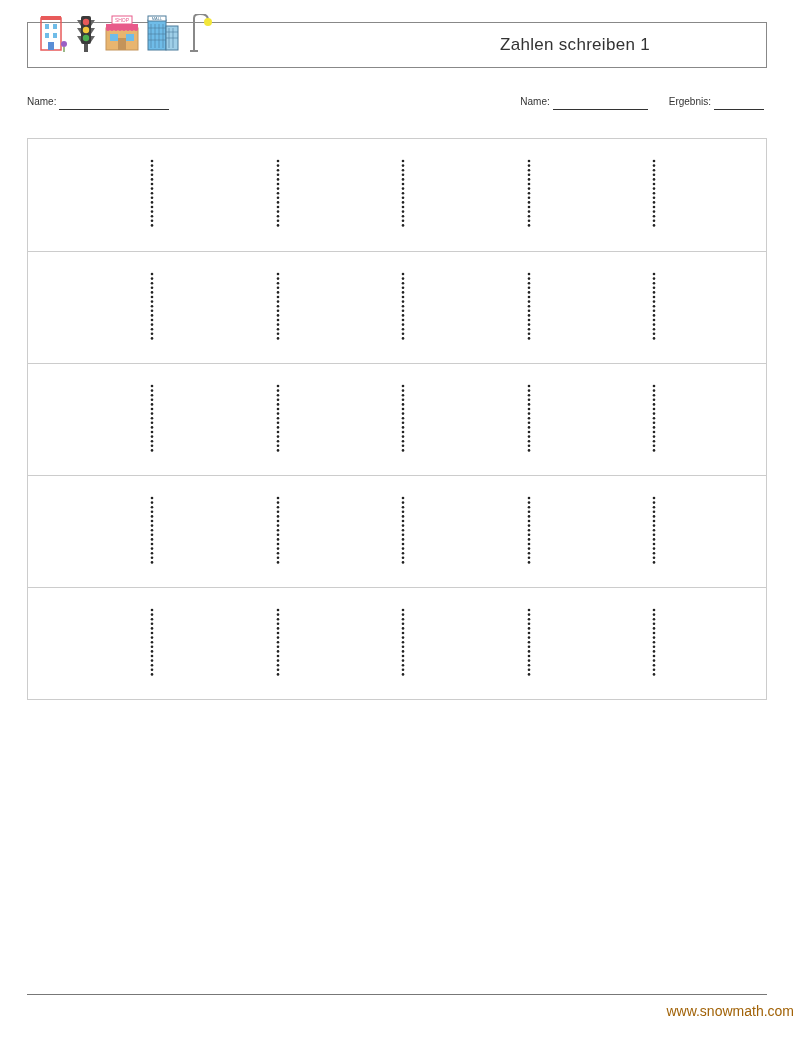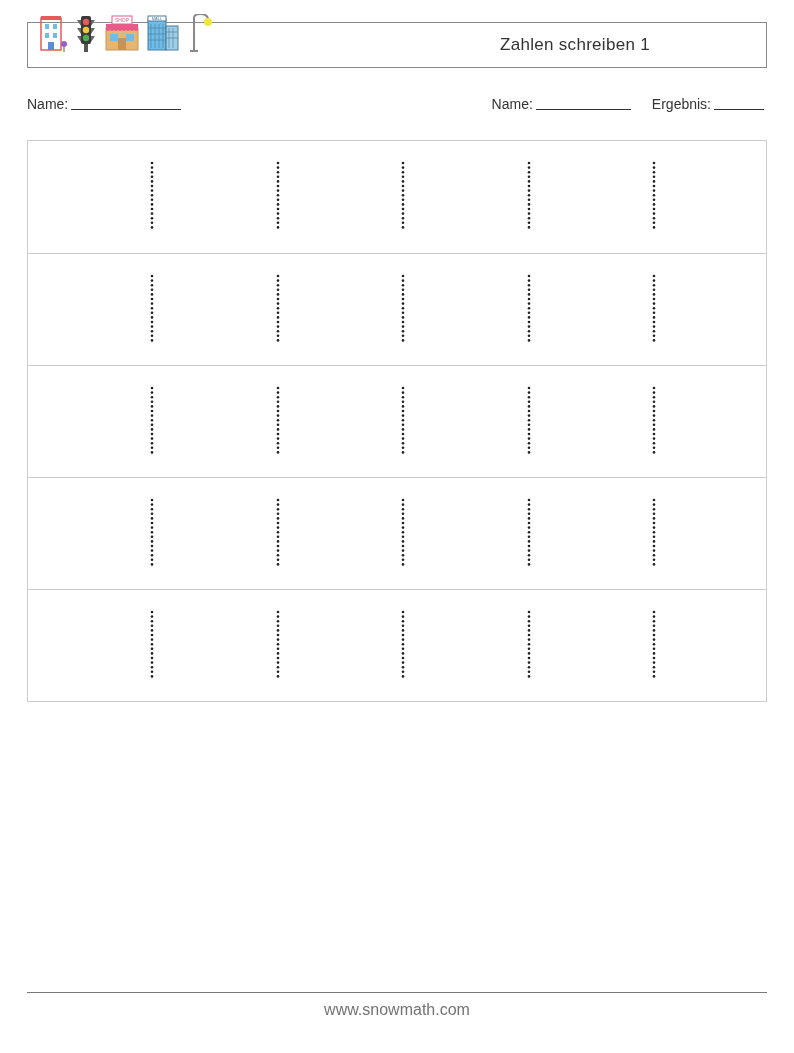--- a/index.html
+++ b/index.html
@@ -33,21 +33,21 @@
       text-align: center;
       font-size: 17px;
       color: #333;
       letter-spacing: 0.3px;
       padding-left: 180px;
     }
     .info-row {
       width: 740px;
       margin: 28px auto 0 auto;
       display: flex;
-      font-size: 14px;
+      font-size: 10px;
       color: #333;
     }
     .info-row .blank {
       display: inline-block;
       border-bottom: 1px solid #333;
       vertical-align: baseline;
       height: 14px;
       margin: 0 3px;
     }
     .info-row .spacer { flex: 1; }
@@ -77,23 +77,23 @@
       bottom: 34px;
       left: 0;
       width: 100%;
     }
     .footer-line {
       width: 740px;
       margin: 0 auto;
       border-top: 1px solid #777;
     }
     .footer-text {
-      text-align: center;
-      font-size: 16px;
-      color: #737373;
+      text-align: right;
+      font-size: 14px;
+      color: #a16207;
       margin-top: 8px;
     }
   </style>
 </head>
 <body>
 
 <div class="hdr">
   <div class="icons">
 
     <svg width="30" height="38" viewBox="0 0 30 38">

